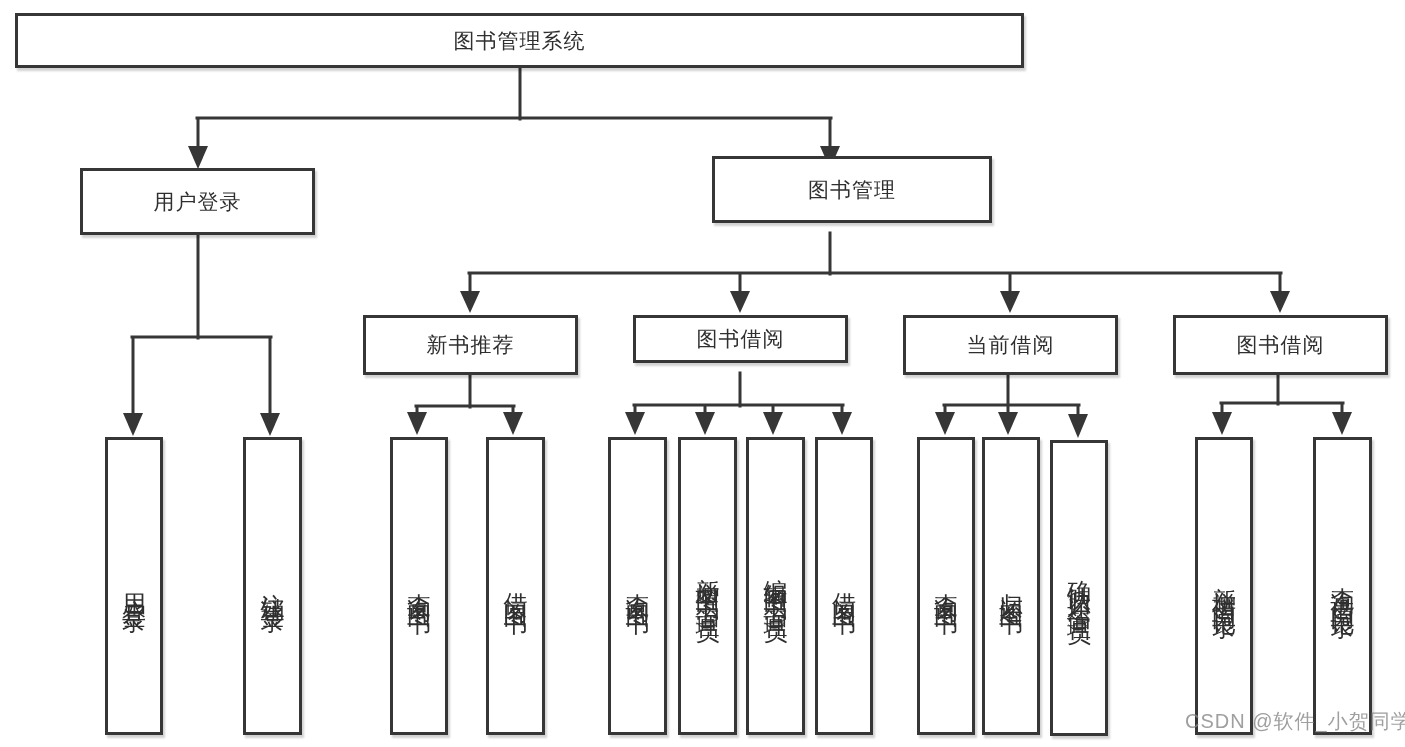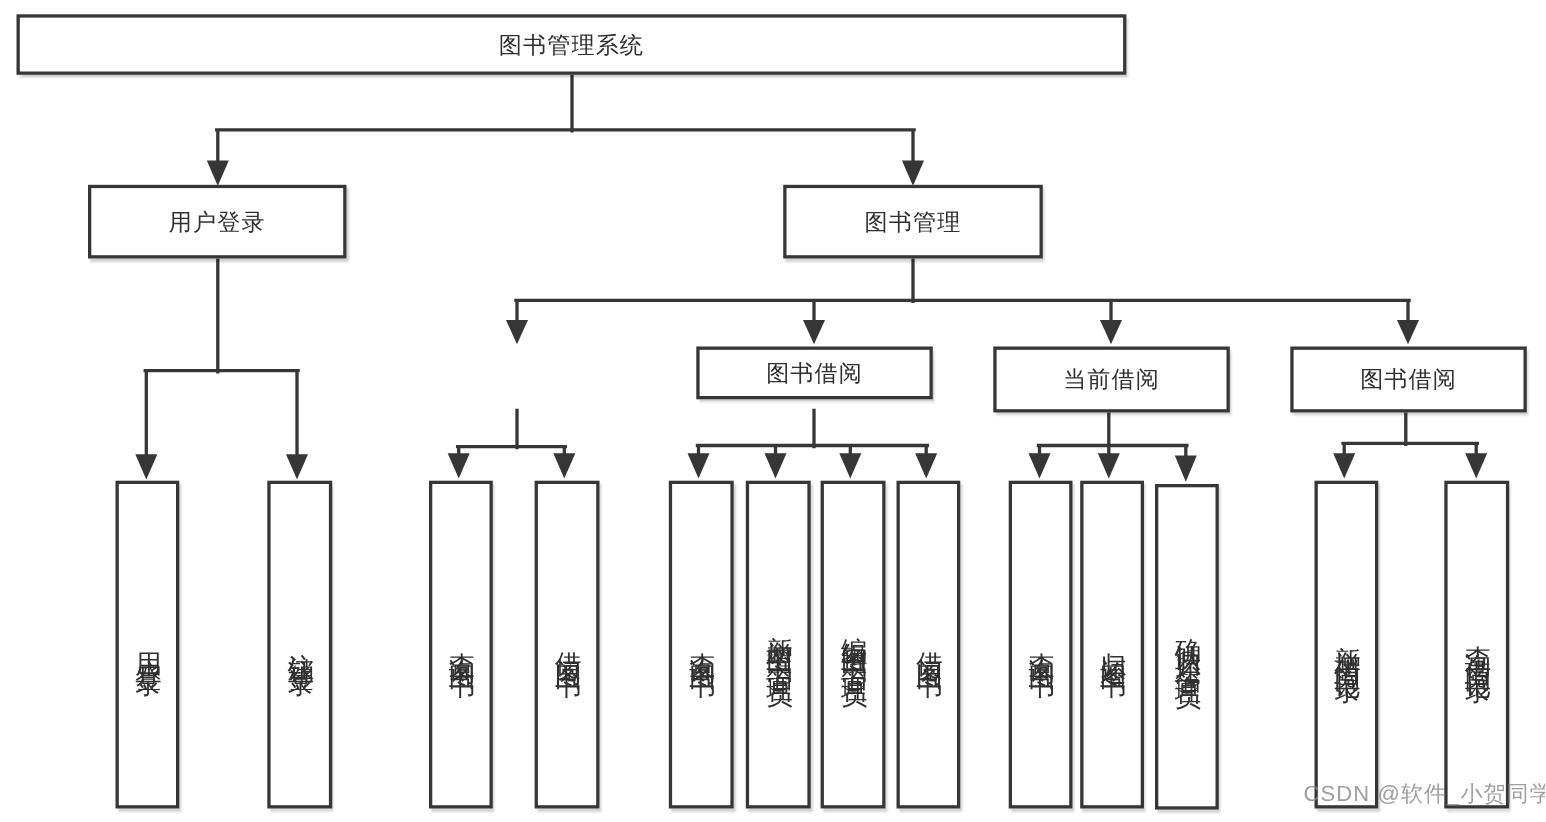--- a/index.html
+++ b/index.html
@@ -77,24 +77,27 @@
     </g>
   </svg>
 
   <div class="node hnode" style="left:15px;top:13px;width:1009px;height:55px;">
     <span>图书管理系统</span>
   </div>
 
   <div class="node hnode" style="left:80px;top:168px;width:235px;height:67px;">
     <span>用户登录</span>
   </div>
-  <div class="node hnode" style="left:712px;top:168px;width:236px;height:67px;">
+  <div class="node hnode" style="left:712px;top:156px;width:280px;height:67px;">
     <span>图书管理</span>
   </div>
 
+  <div class="node hnode" style="left:363px;top:315px;width:215px;height:60px;">
+    <span>新书推荐</span>
+  </div>
   <div class="node hnode" style="left:633px;top:315px;width:215px;height:48px;">
     <span>图书借阅</span>
   </div>
   <div class="node hnode" style="left:903px;top:315px;width:215px;height:60px;">
     <span>当前借阅</span>
   </div>
   <div class="node hnode" style="left:1173px;top:315px;width:215px;height:60px;">
     <span>图书借阅</span>
   </div>
 

